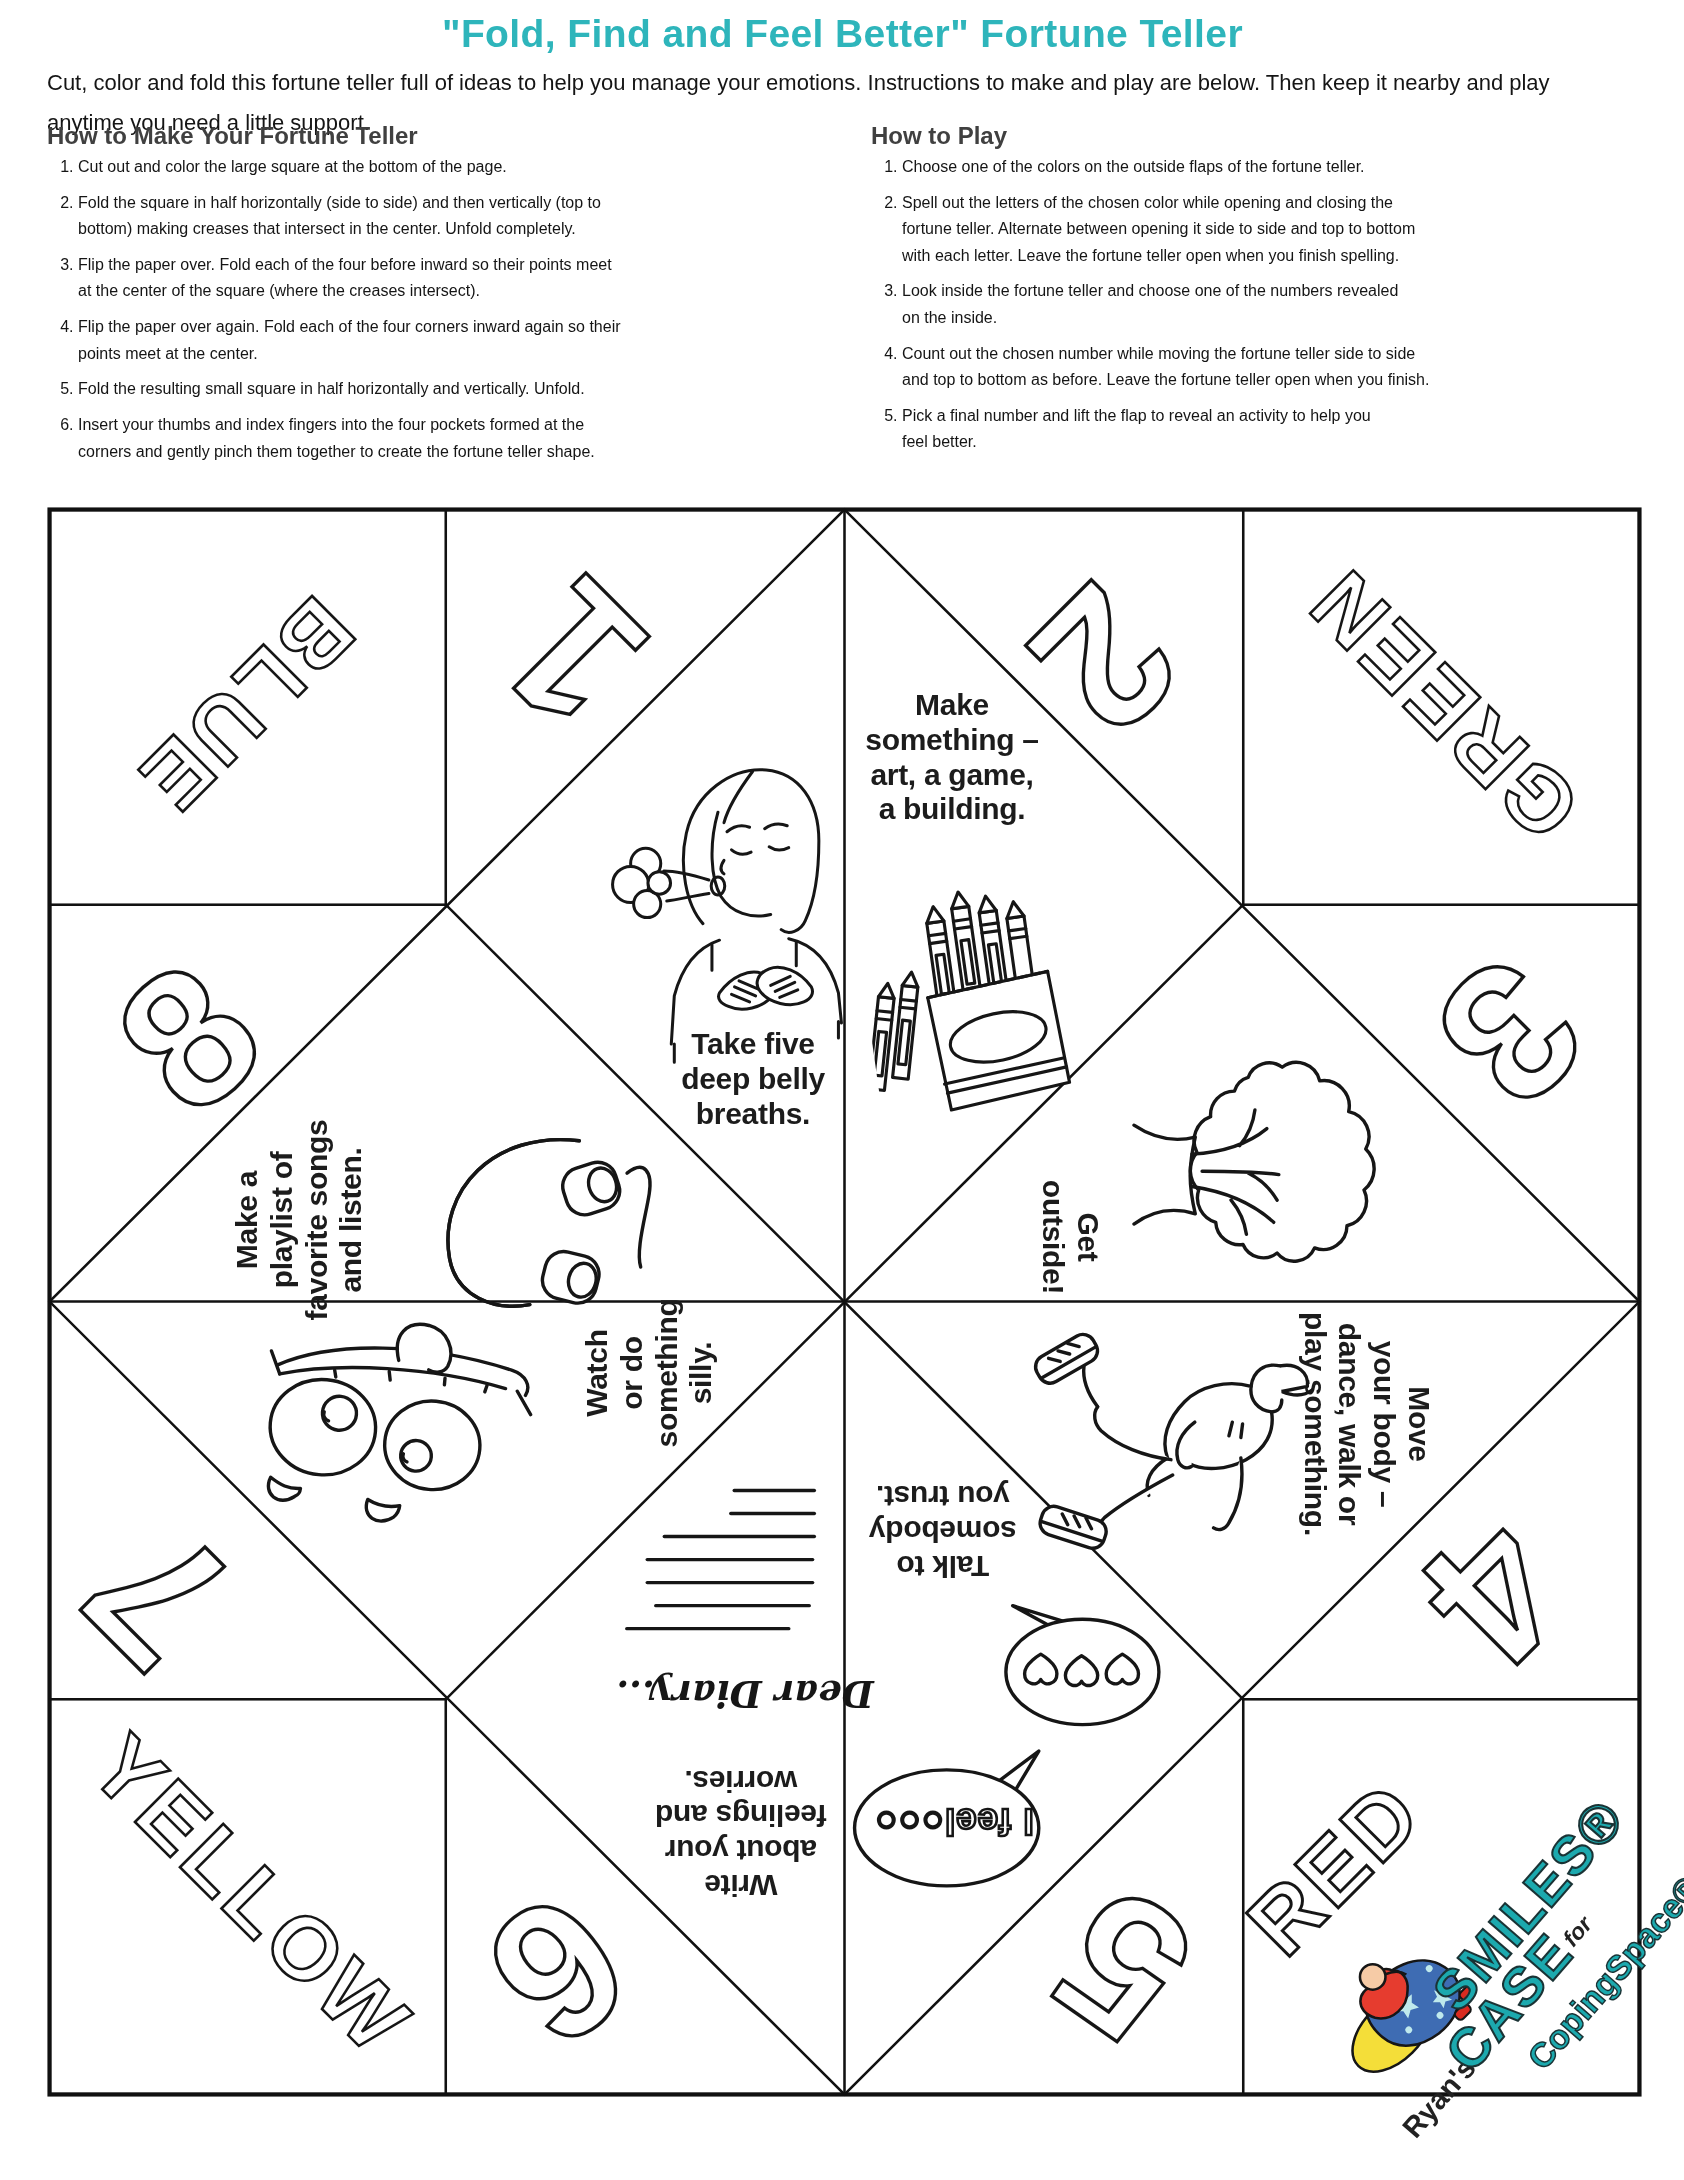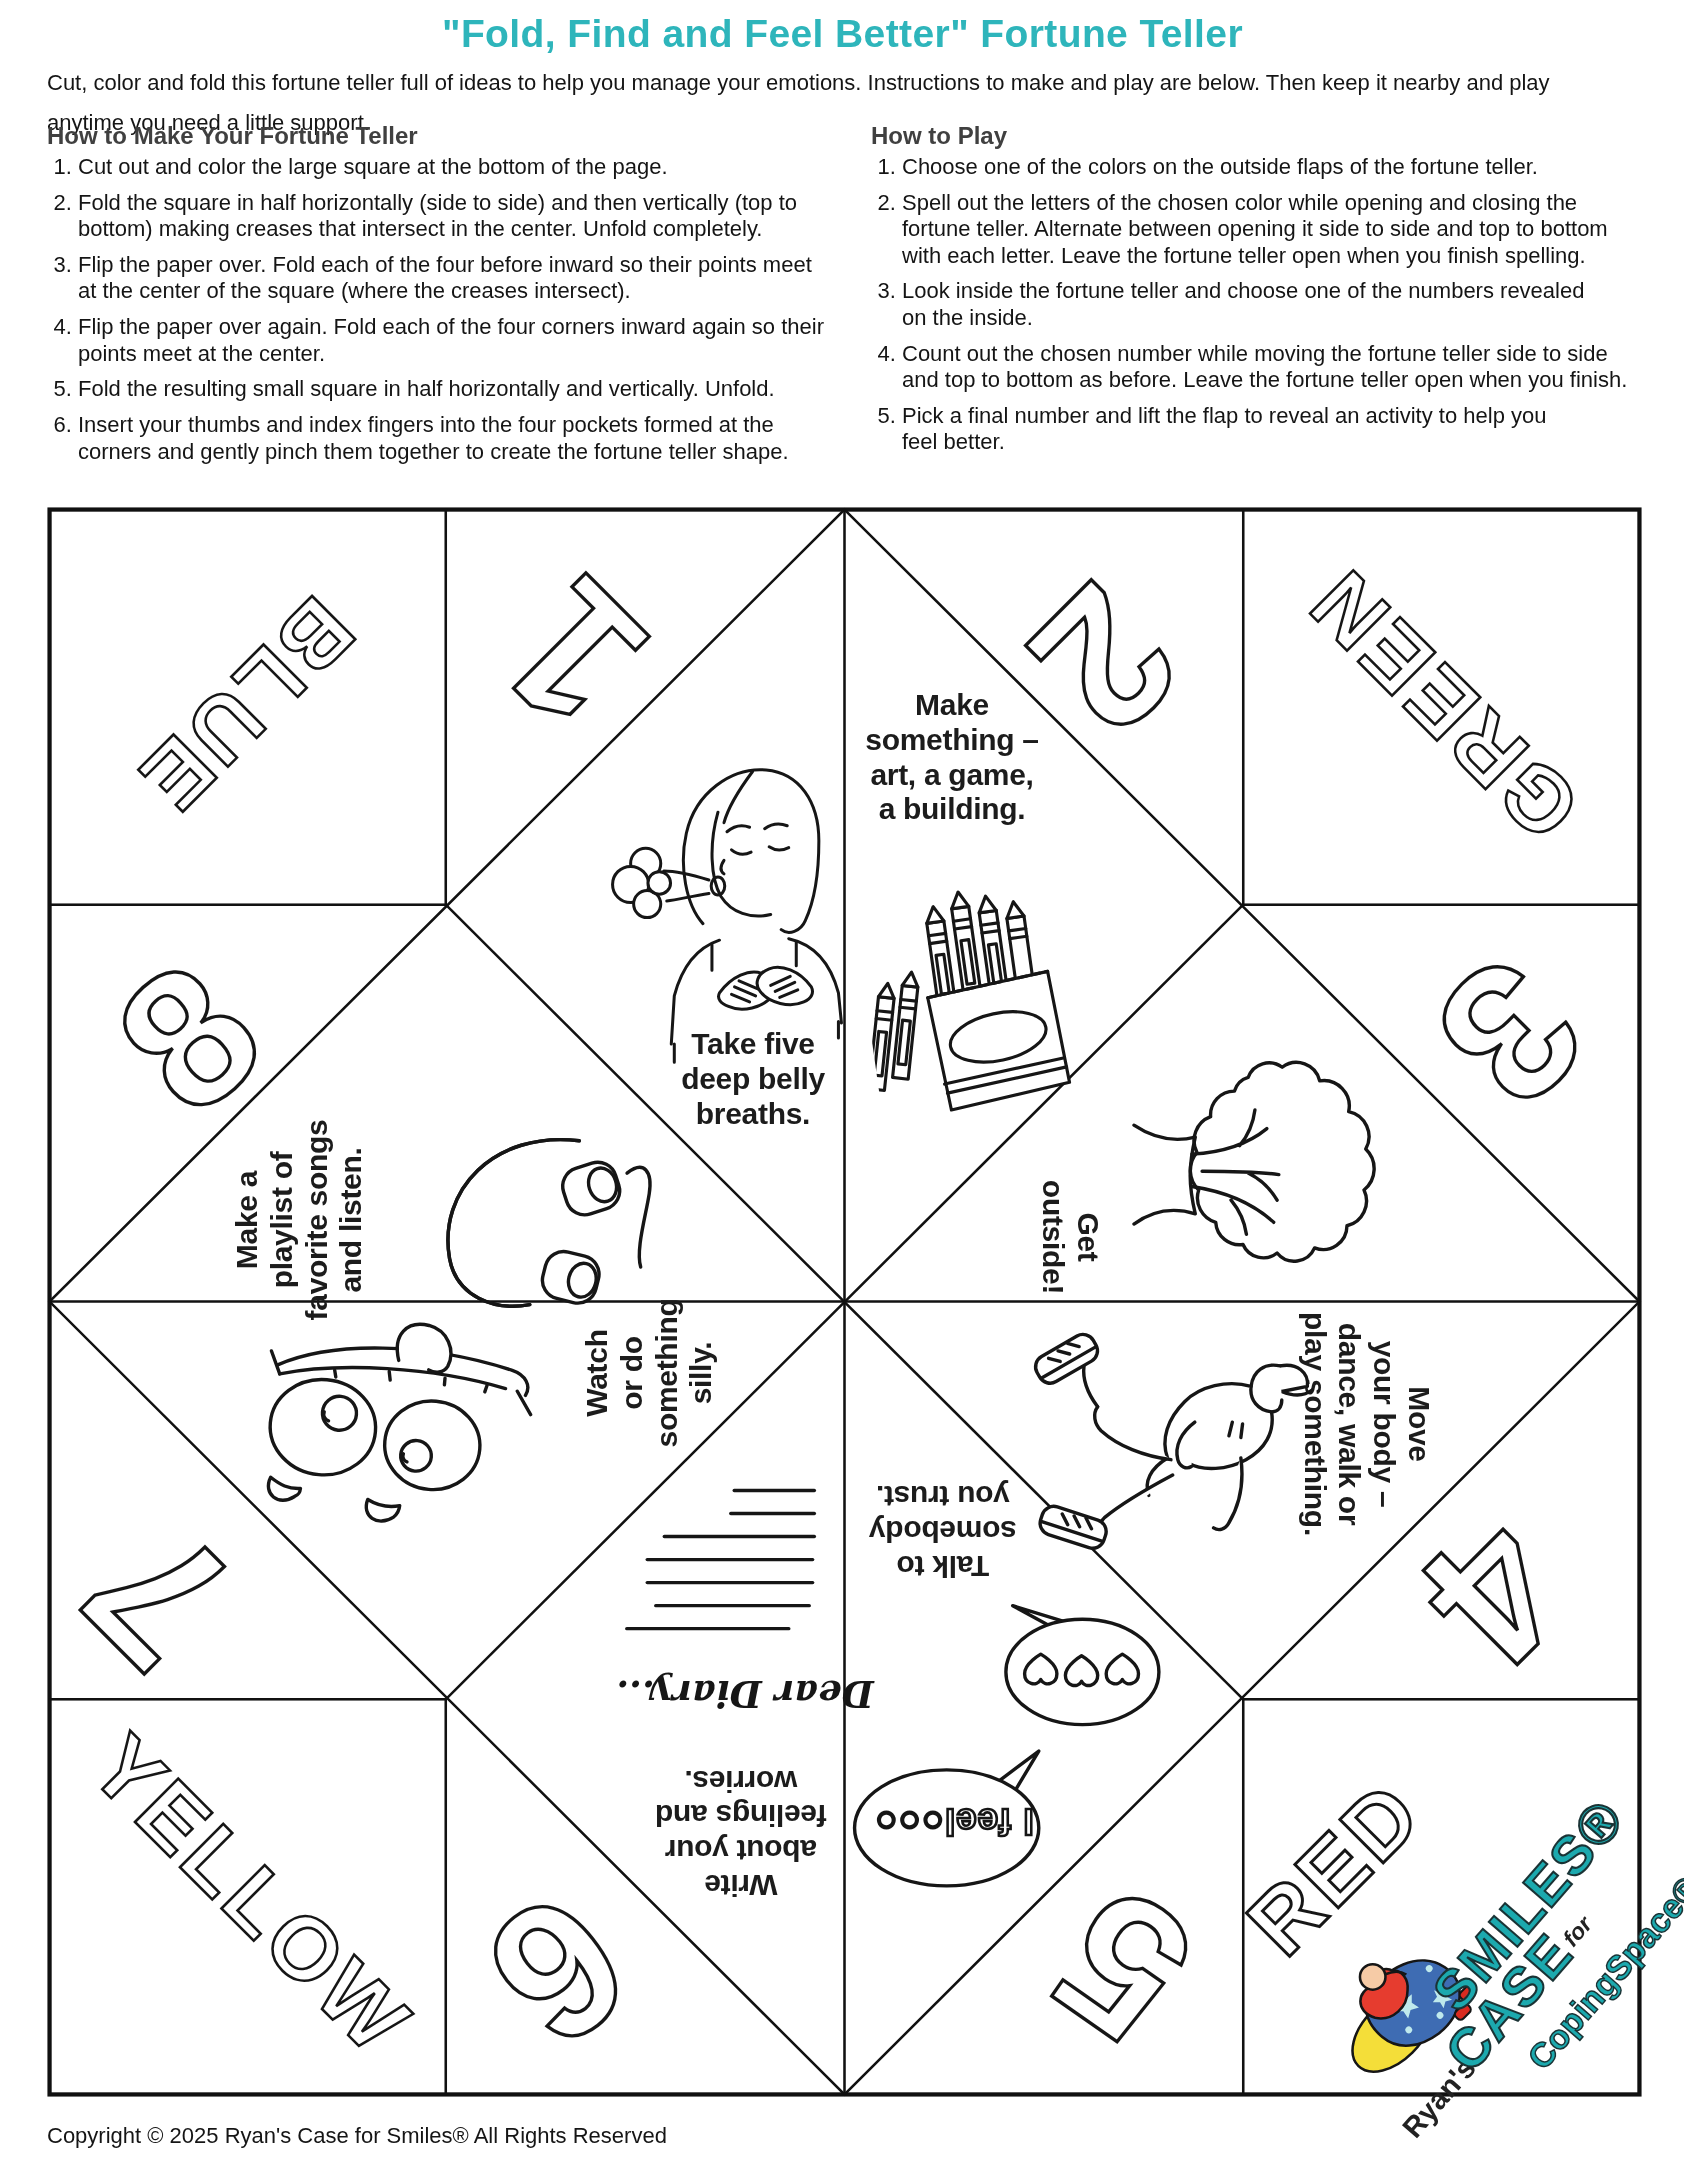--- a/index.html
+++ b/index.html
@@ -19,21 +19,21 @@
     left:47px; top:63px; width:1601px; font-size:22px; line-height:40px;
     white-space:pre-line; color:#151515;
   }
   .col-head { font-size:24px; font-weight:bold; color:#404040; }
   #make-head { left:47px;  top:122px; }
   #play-head { left:871px; top:122px;text-align:right; }
   .steps { list-style:decimal; }
   #make-steps { left:47px;  top:154px; width:792px; }
   #play-steps { left:871px; top:154px; width:792px; }
   .steps li {
-    margin-left:31px; margin-bottom:9.4px; font-size:22px; line-height:26.4px;
+    margin-left:31px; margin-bottom:9.4px; font-size:16px; line-height:26.4px;
     white-space:pre-line; color:#151515;
   }
 
   
   #square { left:47px; top:507px; width:1595px; height:1590px; }
   #fold-lines { position:absolute; left:0; top:0; width:100%; height:100%; }
   #fold-lines rect, #fold-lines path, #fold-lines line { fill:none; stroke:#111; stroke-width:3; }
   #fold-lines rect.outer { stroke-width:5; }
 
   .ctr { position:absolute; transform-origin:center; }
@@ -415,16 +415,15 @@
       </svg>
       <span class="t" id="logo-ryans">Ryan's</span>
       <span class="t" id="logo-case">CASE</span>
       <span class="t" id="logo-for">for</span>
       <span class="t" id="logo-smiles">SMILES®</span>
       <span class="t" id="logo-coping">CopingSpace®</span>
     </div>
 
   </div>
 
-  <div class="abs" id="copyright">Copyright © 2025 Ryan's Case for Smiles® All Rights Reserved</div>
 
 </div>
 
 
 </body></html>

